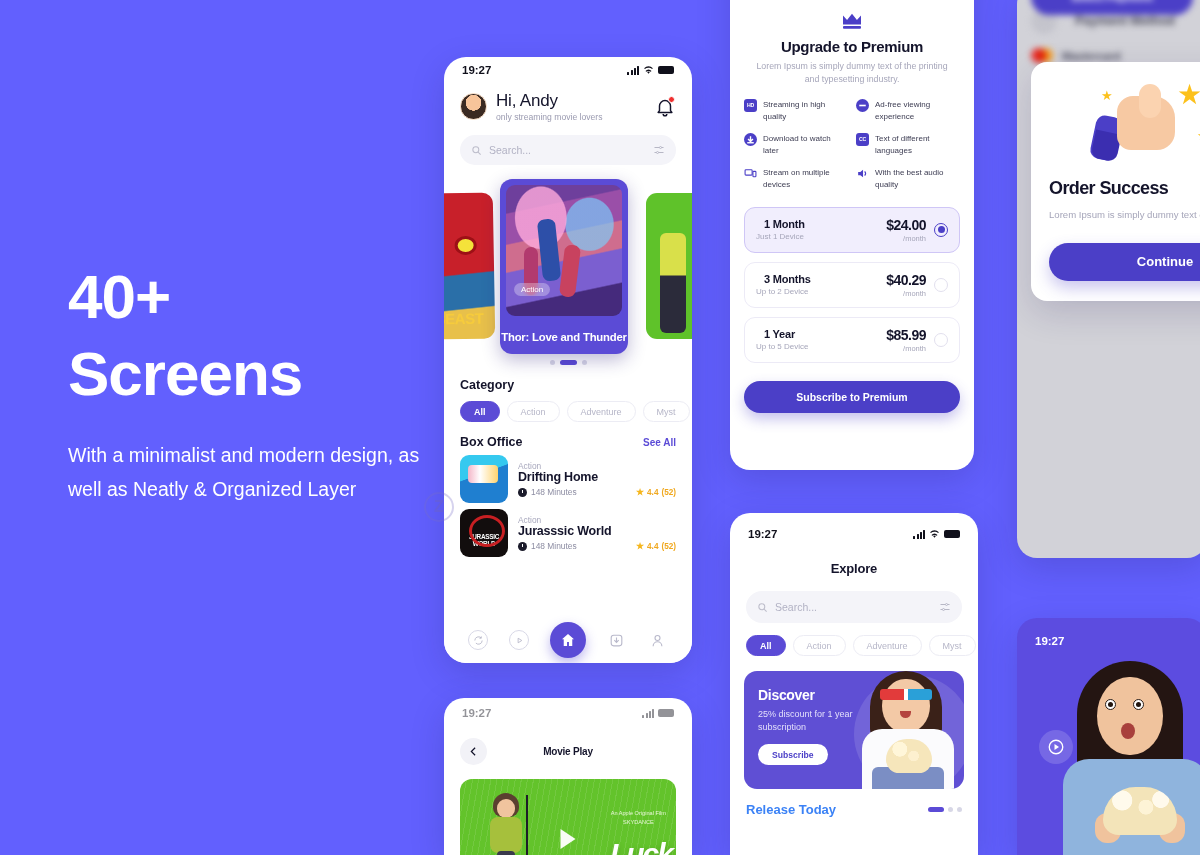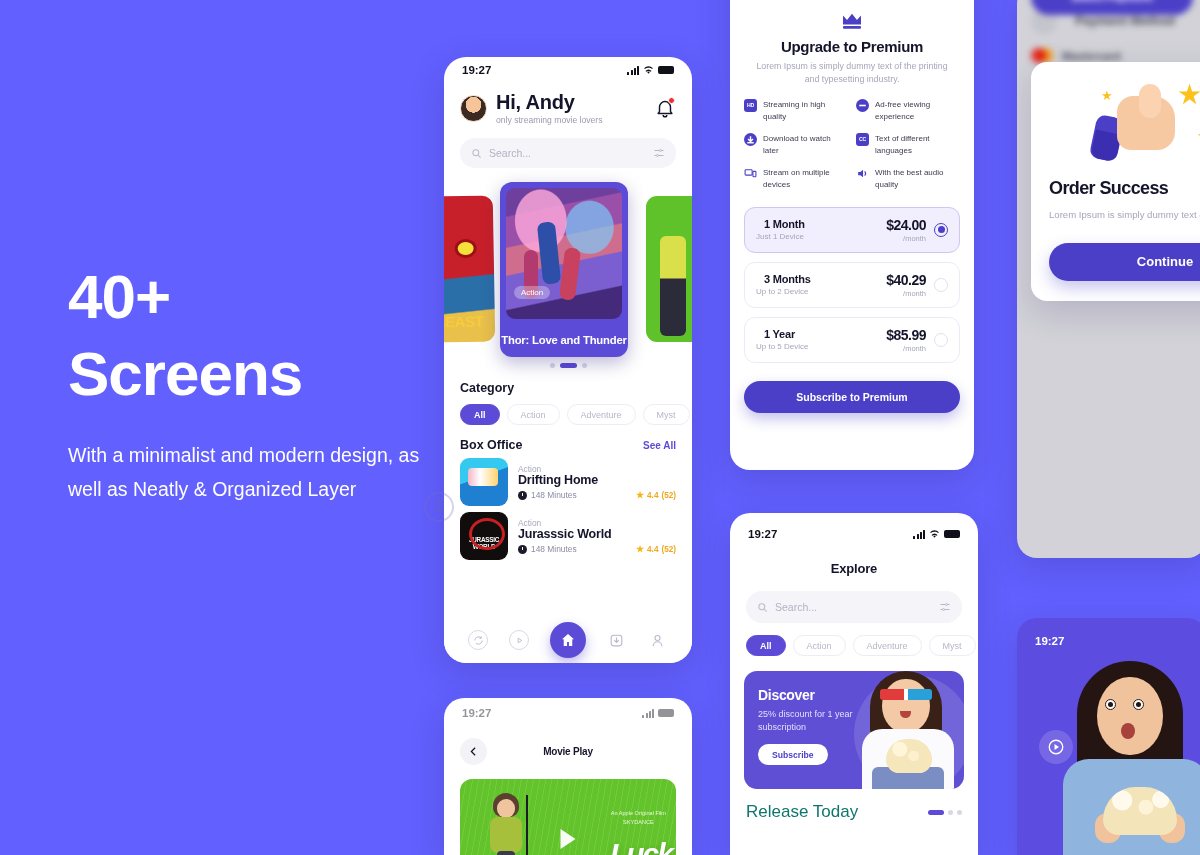--- a/index.html
+++ b/index.html
@@ -32,21 +32,21 @@
   .bars i:nth-child(3){height:7px} .bars i:nth-child(4){height:9px}
   .batt{ width:16px;height:8.5px;border-radius:2px;background:#10101b;}
 
   
   #phone-home{ left:444px; top:57px; width:248px; height:606px; border-radius:22px; }
   .greet{ display:flex; align-items:center; gap:9px; padding:8px 16px 0 16px;}
   .avatar{ width:27px;height:27px;border-radius:50%;
     background:radial-gradient(circle at 50% 35%, #f7c49a 0 38%, #3a2a22 39% 100%);
     border:1.5px solid #f3d9c2; flex:0 0 auto;}
   .greet .txt{ flex:1; }
-  .greet .hi{ font-size:20px;font-weight:700;color:#14142b;letter-spacing:-.2px;}
+  .greet .hi{ font-size:17px;font-weight:400;color:#14142b;letter-spacing:-.2px;}
   .greet .tag{ font-size:8.6px;color:#9a9ab0;margin-top:1px;}
   .bell{ position:relative; width:22px;height:22px;flex:0 0 auto;}
   .bell svg{width:22px;height:22px;}
   .bell .dot{position:absolute;right:1px;top:0;width:7px;height:7px;border-radius:50%;background:#ef2f2f;border:1.2px solid #fff;}
 
   .searchbar{ margin:13px 16px 0 16px; height:30px;border-radius:16px;background:#f4f4f9;
     display:flex;align-items:center;gap:7px;padding:0 11px;}
   .searchbar .ph{ font-size:10.5px;color:#b2b2c4;flex:1;}
   .mag{width:11px;height:11px;opacity:.45}
   .filt{width:12px;height:12px;opacity:.5}
@@ -167,21 +167,21 @@
   .girl .face{position:absolute;left:26px;top:12px;width:48px;height:54px;border-radius:24px/28px;background:#f3c9a6;}
   .girl .glass{position:absolute;left:24px;top:22px;width:52px;height:11px;border-radius:3px;
     background:linear-gradient(90deg,#e23b3b 0 46%,#fff 46% 54%,#2aa0d8 54% 100%);}
   .girl .smile{position:absolute;left:44px;top:44px;width:11px;height:7px;border-radius:0 0 8px 8px;background:#b4443e;}
   .girl .shirt{position:absolute;left:6px;top:62px;width:92px;height:62px;border-radius:20px 20px 0 0;background:#fbfbfd;}
   .girl .jeans{position:absolute;left:16px;bottom:0;width:72px;height:22px;background:#7b8ec4;border-radius:6px 6px 0 0;}
   .girl .corn{position:absolute;left:30px;top:72px;width:46px;height:34px;border-radius:22px 22px 14px 14px;
     background:radial-gradient(circle at 30% 30%,#fff6d9 0 18%,transparent 19%),
                radial-gradient(circle at 60% 50%,#fdf0cf 0 16%,transparent 17%),#f6e6bb;}
   .rel{display:flex;justify-content:space-between;align-items:center;padding:0 16px;margin-top:13px;}
-  .rel .rt{font-size:17px;font-weight:400;color:#0f766e;}
+  .rel .rt{font-size:13px;font-weight:700;color:#3b82f6;}
   .rel .rd{display:flex;gap:4px;align-items:center;}
   .rel .rd i{width:5px;height:5px;border-radius:50%;background:#d7d7e6;display:block;}
   .rel .rd i.on{width:16px;border-radius:3px;background:#5b4bd6;}
 
   
   #phone-play{ left:444px; top:698px; width:248px; height:157px; border-radius:20px 20px 0 0;}
   .play-head{display:flex;align-items:center;padding:0 16px;margin-top:12px;}
   .backc{width:27px;height:27px;border-radius:50%;background:#f2f2f7;display:flex;align-items:center;justify-content:center;}
   .backc svg{width:13px;height:13px;}
   .play-head .pt{flex:1;text-align:center;font-size:10px;font-weight:700;color:#14142b;margin-left:-27px;letter-spacing:-.2px;}

